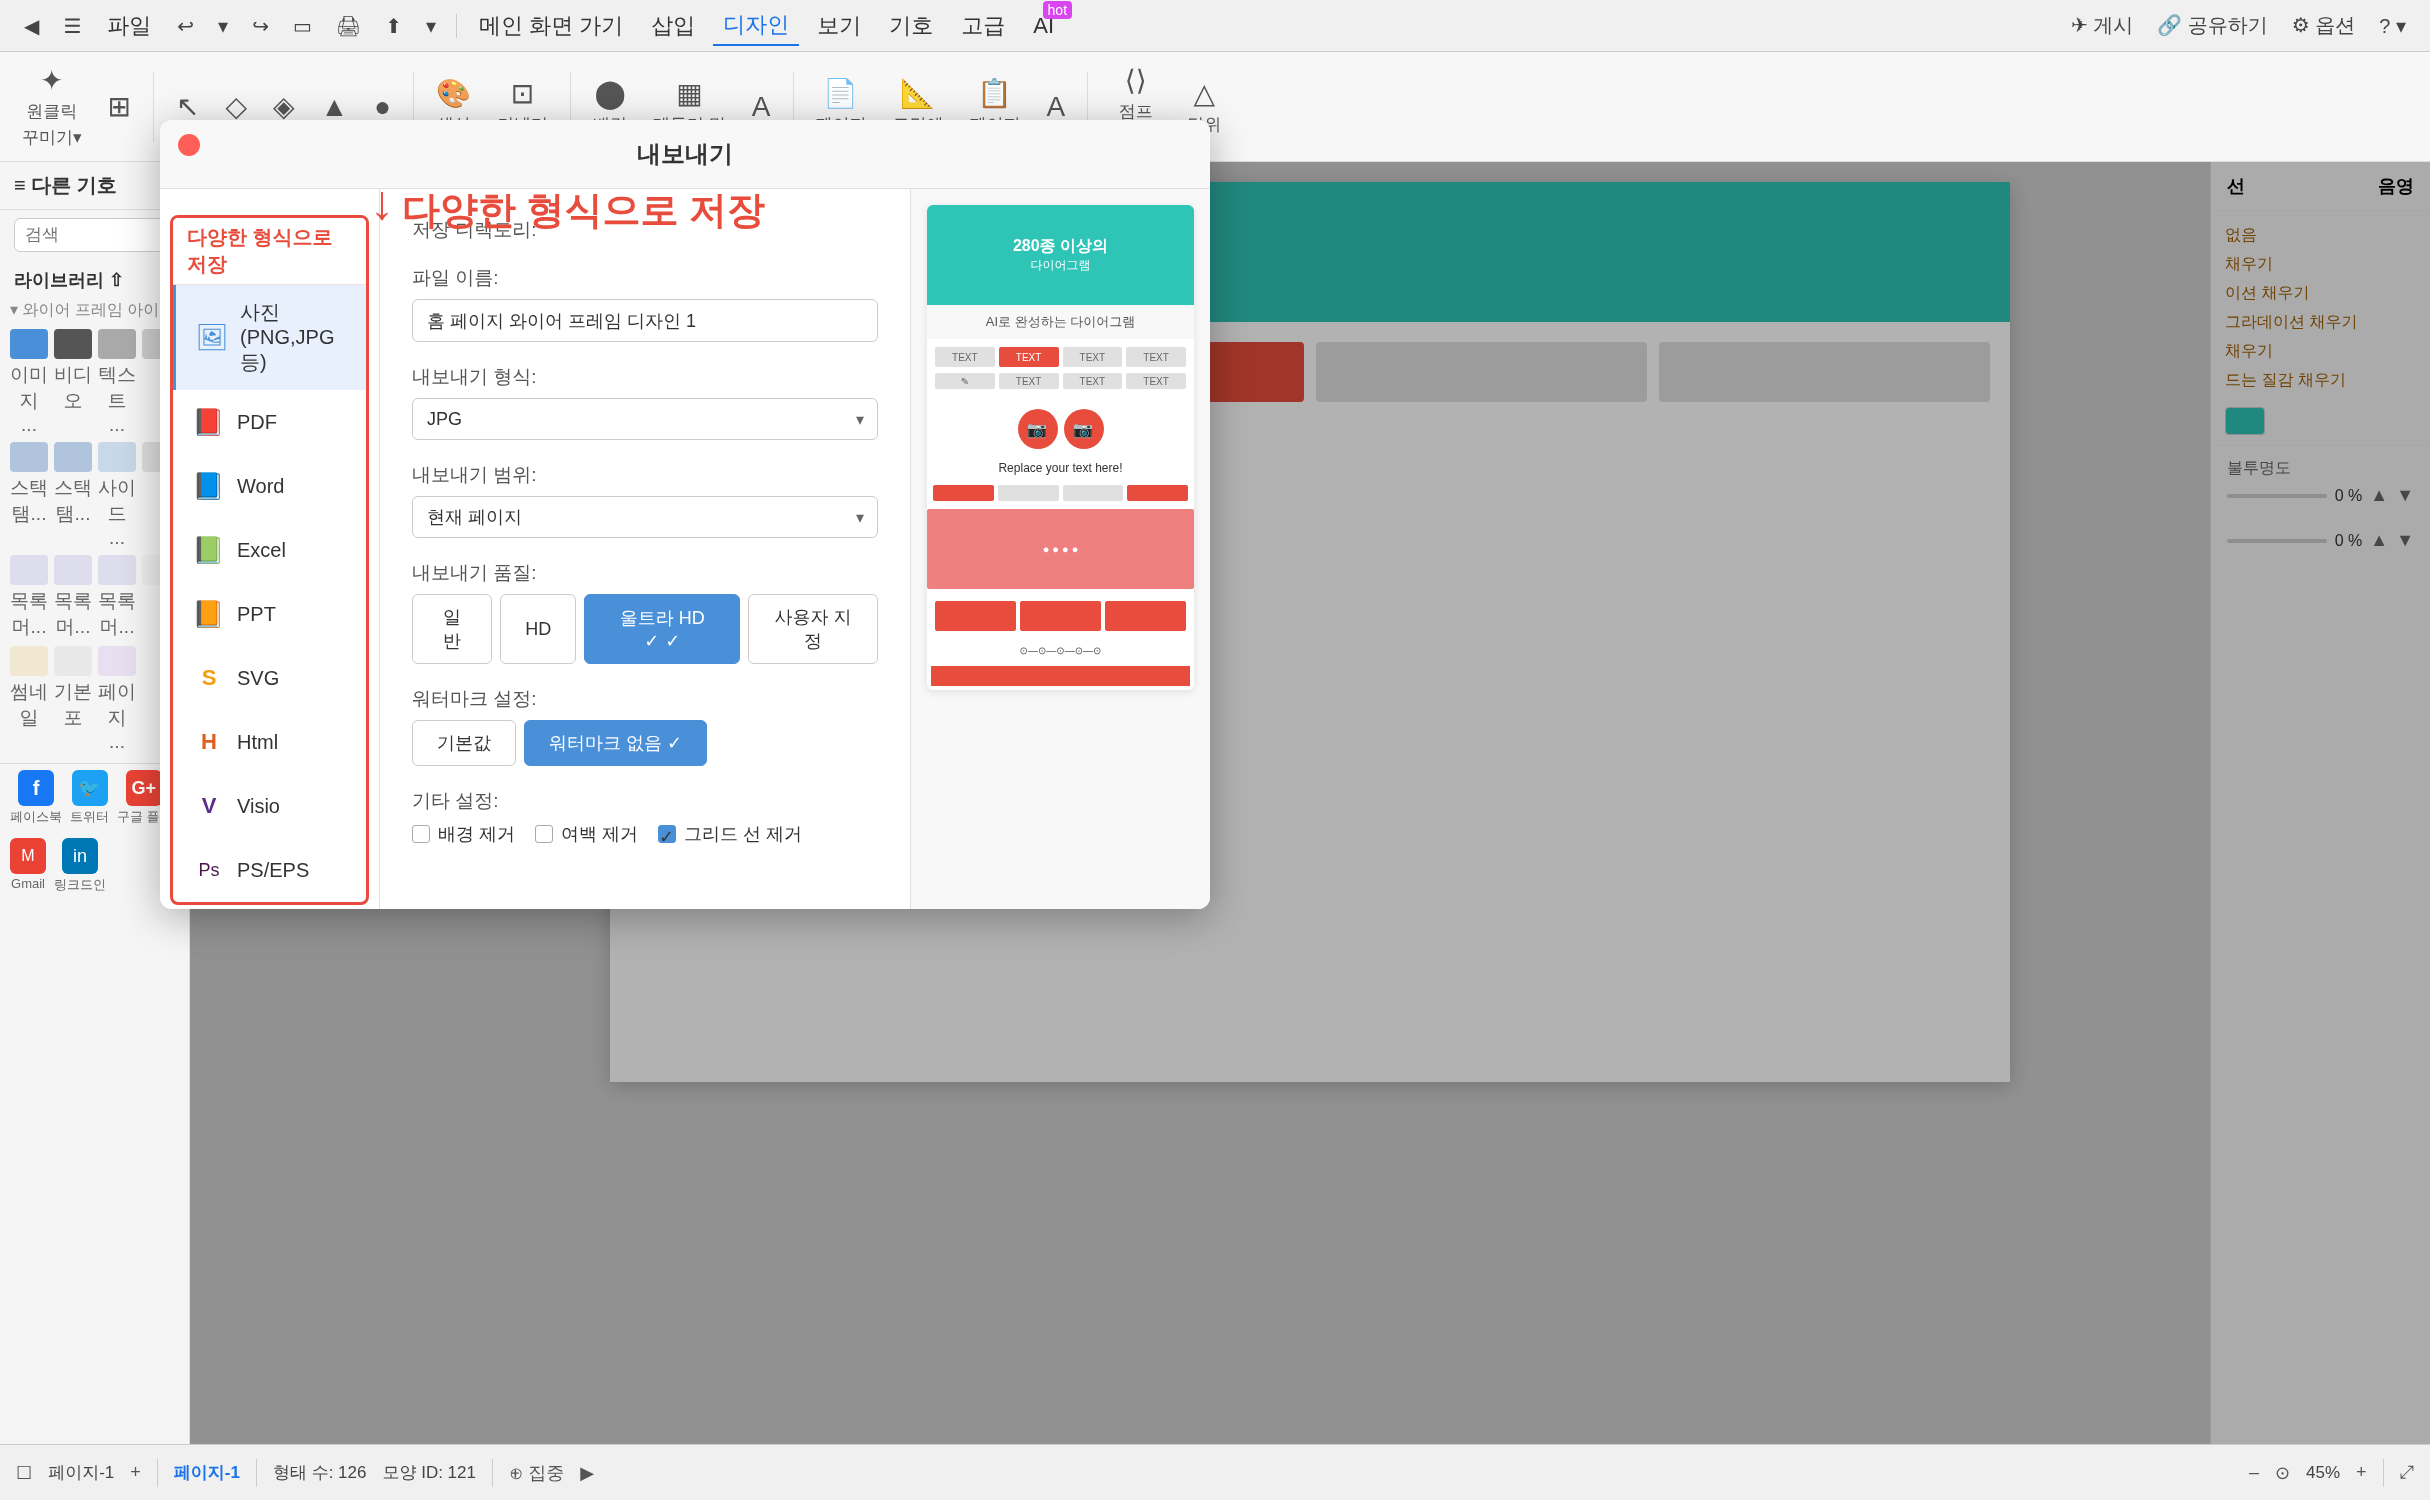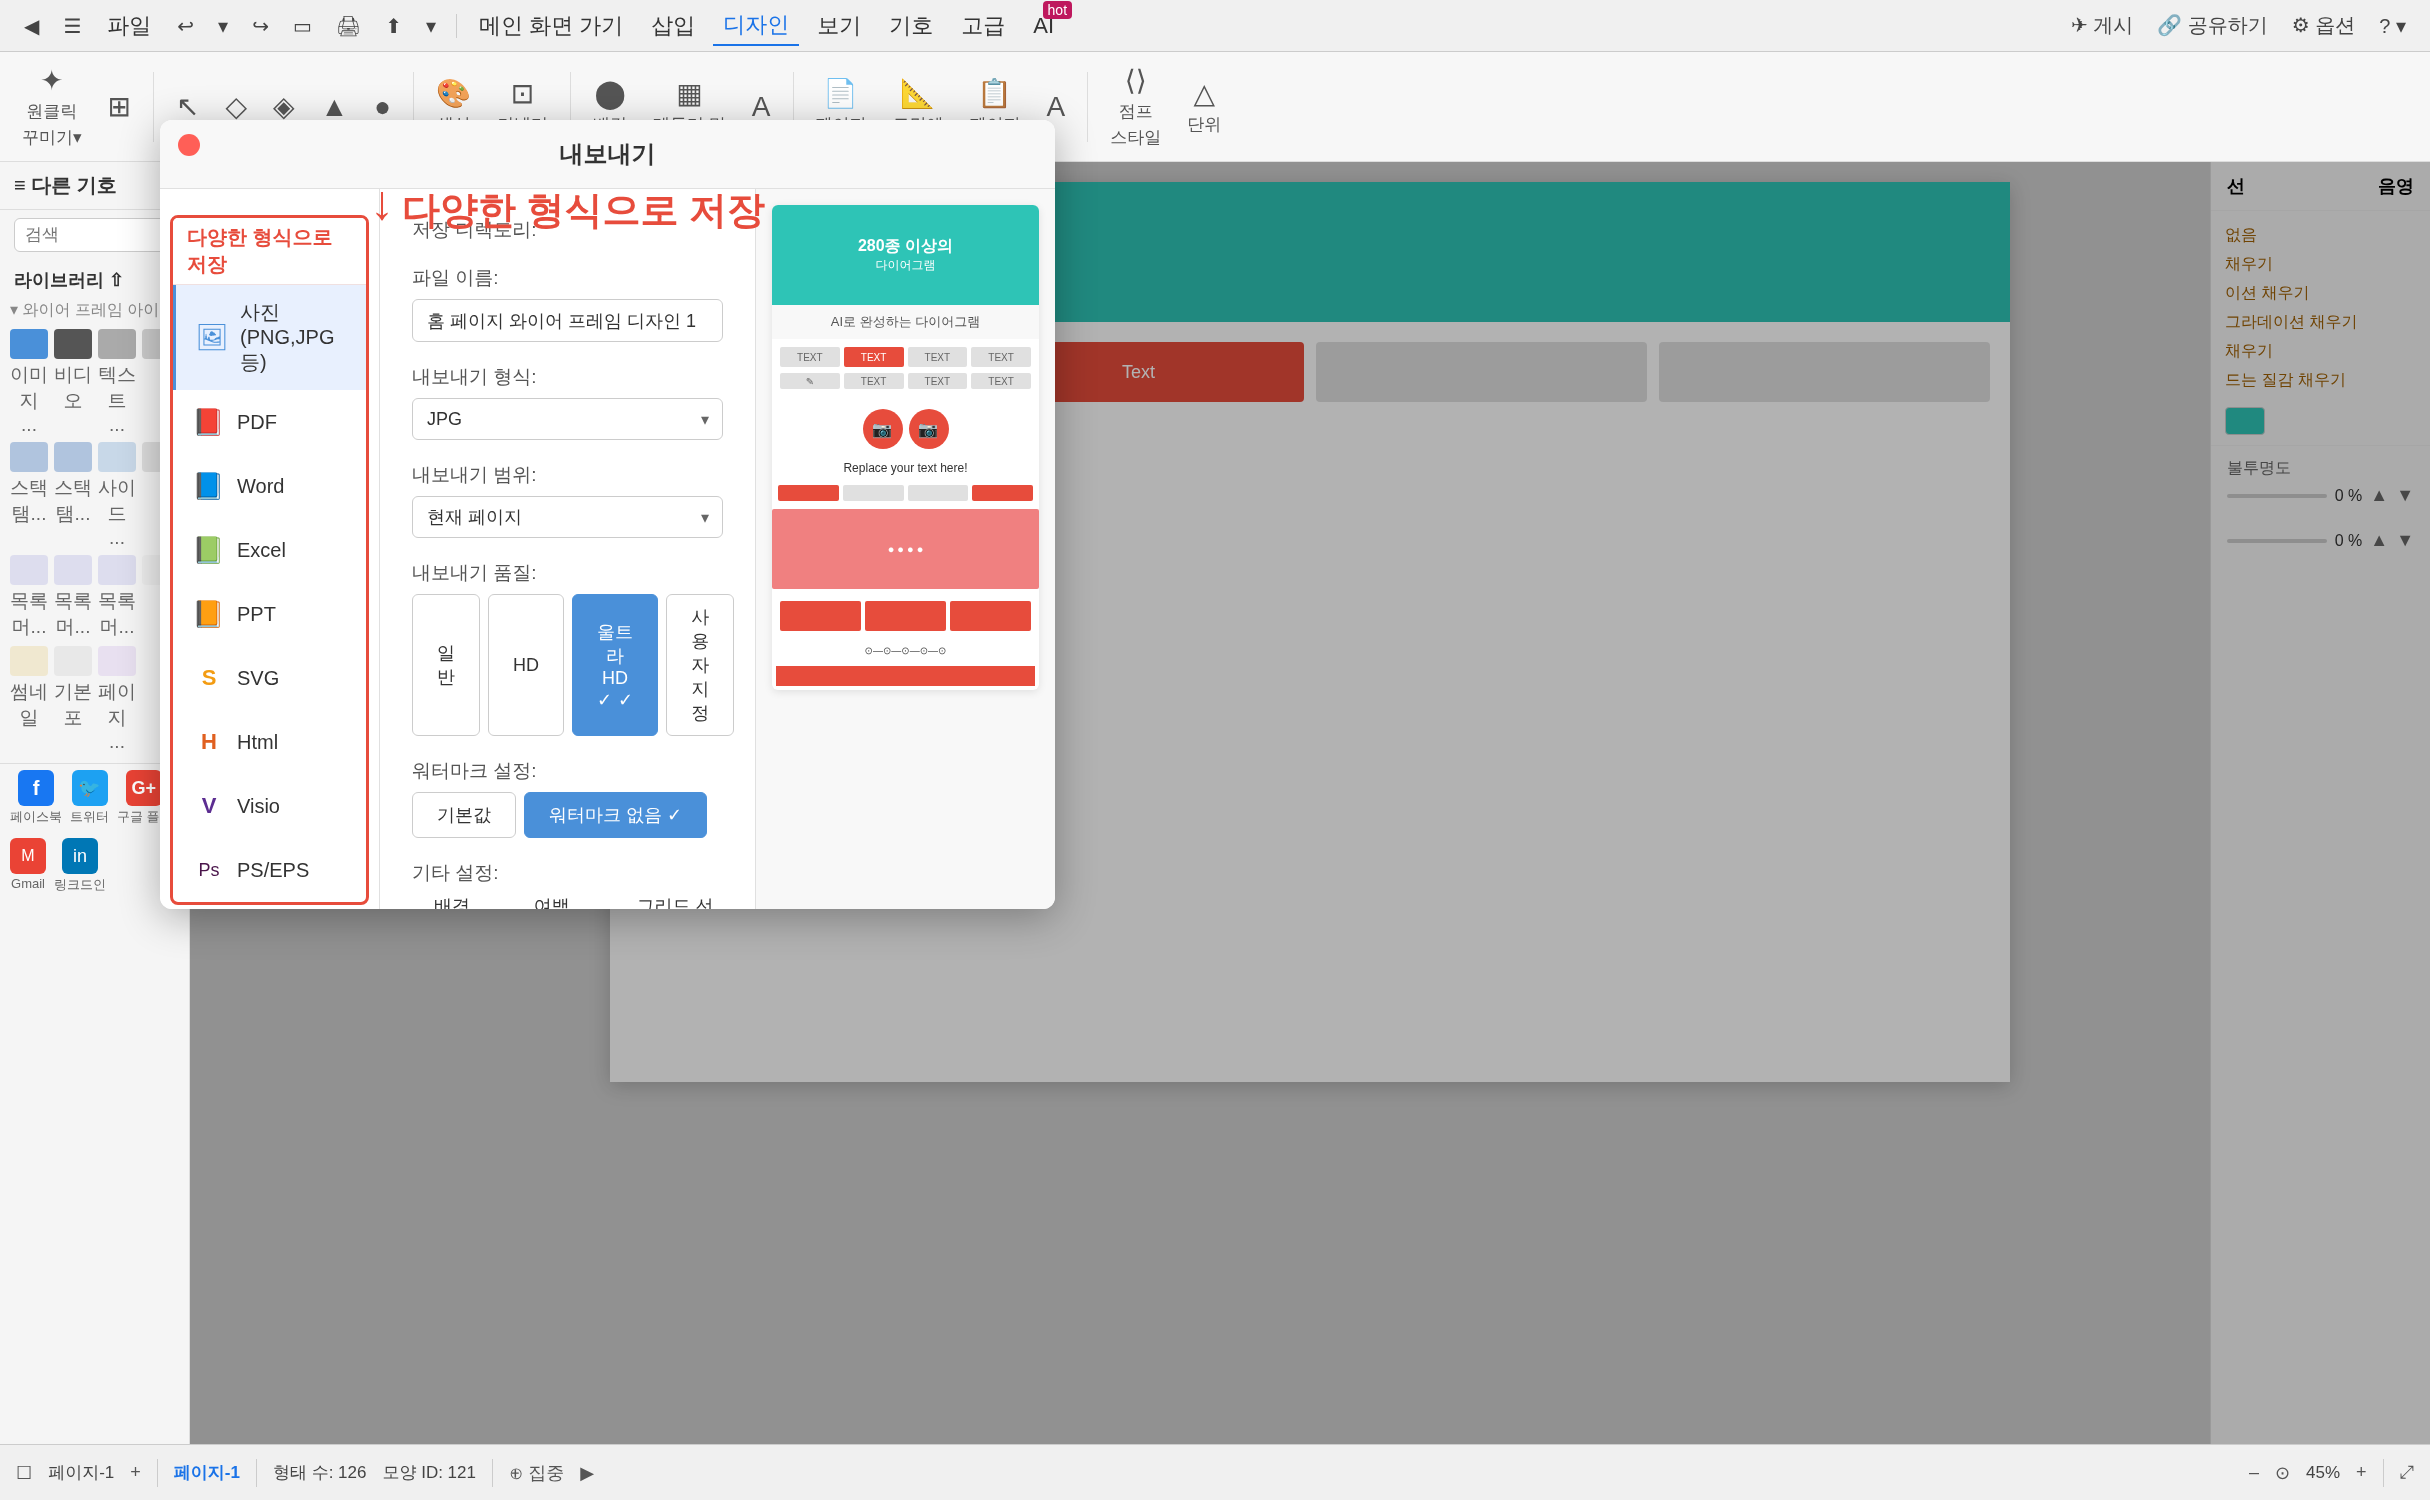--- a/index.html
+++ b/index.html
@@ -8,21 +8,21 @@
     
     .menu-bar {
       display: flex; align-items: center; background: #f0f0f0; border-bottom: 1px solid #ccc;
       height: 52px; padding: 0 16px; gap: 8px; position: relative; z-index: 10;
     }
     .menu-bar-btn { background: none; border: none; cursor: pointer; font-size: 20px; color: #444; padding: 4px 8px; }
     .menu-bar-sep { width: 1px; height: 24px; background: #ccc; margin: 0 4px; }
     .menu-bar-text { font-size: 22px; color: #333; padding: 4px 10px; cursor: pointer; }
     .menu-bar-text.active { color: #1a73e8; border-bottom: 2px solid #1a73e8; }
     .menu-bar-text.hot-badge { position: relative; }
-    .hot-badge-span { background: #be185d; color: white; font-size: 14px; padding: 1px 5px; border-radius: 4px; position: absolute; top: -8px; right: -8px; }
+    .hot-badge-span { background: #d946ef; color: white; font-size: 14px; padding: 1px 5px; border-radius: 4px; position: absolute; top: -8px; right: -8px; }
 
     
     .toolbar {
       display: flex; align-items: center; background: #f7f7f7; border-bottom: 1px solid #ddd;
       height: 110px; padding: 0 12px; gap: 6px; position: relative; z-index: 10;
     }
     .toolbar-group { display: flex; flex-direction: column; align-items: center; justify-content: center; gap: 4px; }
     .toolbar-btn { background: none; border: none; cursor: pointer; display: flex; flex-direction: column; align-items: center; gap: 3px; padding: 6px 10px; border-radius: 6px; }
     .toolbar-icon { font-size: 28px; color: #555; }
     .toolbar-label { font-size: 17px; color: #555; }
@@ -71,21 +71,21 @@
     .page-btn { background: none; border: none; font-size: 18px; cursor: pointer; color: #555; }
 
     
     .overlay-bg {
       position: absolute; left: 190px; top: 162px; right: 0; bottom: 56px;
       background: rgba(0,0,0,0.3); z-index: 100;
     }
 
     
     .export-dialog {
-      position: absolute; left: 160px; top: 120px; width: 895px;
+      position: absolute; left: 160px; top: 120px; width: 1050px;
       background: white; border-radius: 12px; box-shadow: 0 8px 40px rgba(0,0,0,0.3);
       z-index: 200; overflow: hidden;
     }
     .dialog-titlebar {
       background: #f8f8f8; border-bottom: 1px solid #e0e0e0;
       padding: 18px 24px; display: flex; align-items: center; justify-content: center; position: relative;
     }
     .dialog-title { font-size: 24px; font-weight: bold; color: #333; }
     .dialog-close { position: absolute; left: 18px; top: 14px; width: 22px; height: 22px; background: #ff5f57; border-radius: 50%; border: none; cursor: pointer; }
     .dialog-body { display: flex; height: 720px; }

